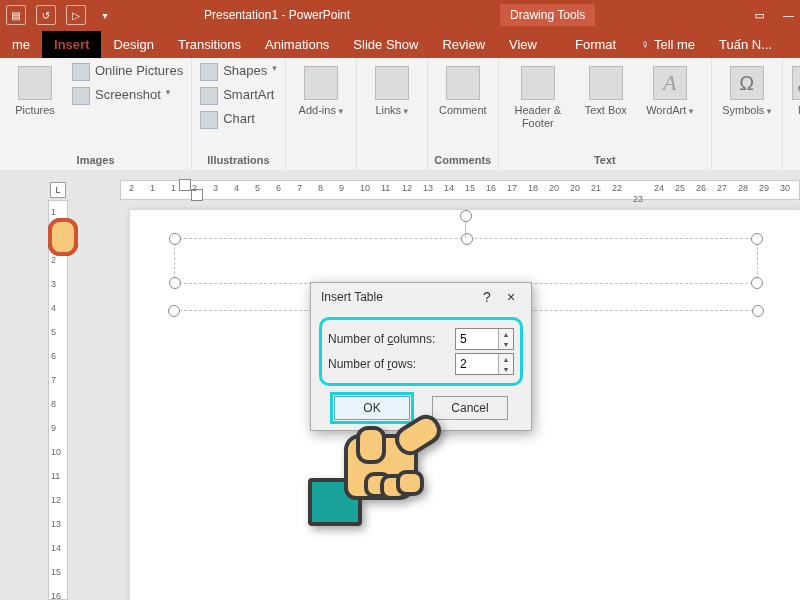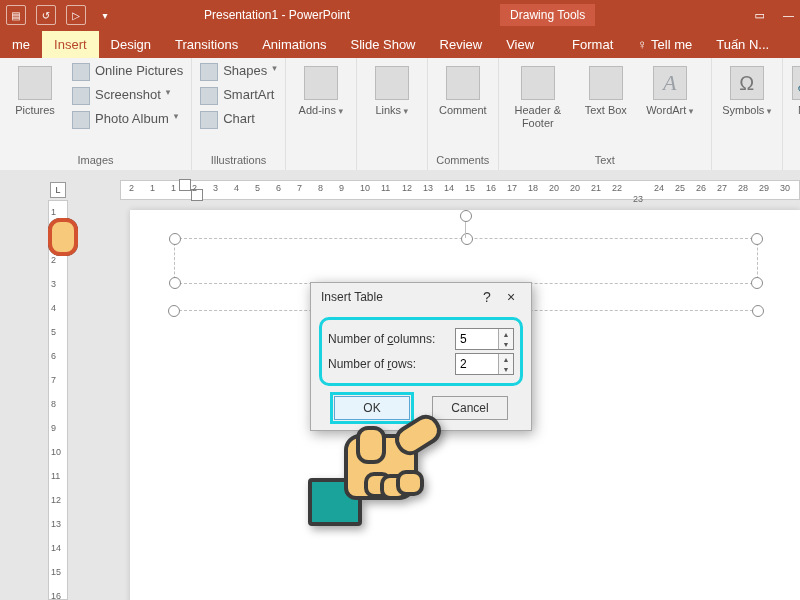--- a/index.html
+++ b/index.html
@@ -9,29 +9,29 @@
   .titlebar{height:30px;background:#b7472a;display:flex;align-items:center;color:#fff;font-size:12px;padding:0 6px;}
   .titlebar .qat{display:flex;gap:10px;align-items:center;margin-right:30px;}
   .qat-btn{width:18px;height:18px;border:1px solid rgba(255,255,255,.6);border-radius:2px;display:flex;align-items:center;justify-content:center;font-size:10px;color:#fff;}
   .titlebar .doc-title{flex:0 0 auto;margin-left:60px;}
   .titlebar .tool-tab{margin-left:150px;background:#ce5b41;padding:4px 10px;color:#fff;}
   .titlebar .winbtns{margin-left:auto;display:flex;gap:18px;color:#fff;font-size:11px;}
 
   
   .tabstrip{height:28px;background:#b7472a;display:flex;align-items:flex-end;color:#fff;}
   .tab{padding:6px 12px 6px;color:#fff;font-size:13px;cursor:pointer;}
-  .tab.active{background:#fef9c3;color:#b7472a;}
+  .tab.active{background:#000000;color:#b7472a;font-weight:bold;}
   .tab.tell{display:flex;align-items:center;gap:4px;}
   .tab.user{max-width:60px;overflow:hidden;white-space:nowrap;}
 
   
   .ribbon{height:112px;background:#f3f3f3;border-bottom:1px solid #d0d0d0;display:flex;align-items:stretch;overflow:hidden;}
   .group{border-right:1px solid #e0e0e0;padding:4px 6px 0;display:flex;flex-direction:column;justify-content:space-between;}
   .group .body{display:flex;gap:6px;align-items:flex-start;}
-  .group .label{text-align:center;font-size:11px;color:#666;padding:2px 0 4px;}
+  .group .label{text-align:center;font-size:11px;color:#666;padding:2px 0 4px;font-weight:bold;}
   .big-btn{display:flex;flex-direction:column;align-items:center;width:58px;padding-top:4px;gap:4px;color:#5a5a5a;}
   .big-btn .ico{width:32px;height:32px;background:#dcdcdc;border:1px solid #bbb;}
   .big-btn .cap{font-size:11px;text-align:center;line-height:13px;}
   .stack{display:flex;flex-direction:column;gap:4px;}
   .small-btn{display:flex;gap:5px;font-size:13px;color:#555;padding:1px 2px;white-space:nowrap;}
   .small-btn .si{width:16px;height:16px;background:#cfd6dc;border:1px solid #a9b6c2;}
   .drop::after{content:" \25BE";font-size:9px;color:#777;}
 
   
   .docarea{position:absolute;left:0;right:0;top:170px;bottom:0;background:#e6e6e6;}
@@ -122,24 +122,20 @@
           <div class="cap">Pictures</div>
         </div>
         <div class="stack">
           <div class="small-btn">
               <span class="si"></span>
               <span>Online Pictures</span>
             </div>
           <div class="small-btn drop">
               <span class="si"></span>
               <span>Screenshot</span>
-            </div>
-          <div class="small-btn drop">
-              <span class="si"></span>
-              <span>Photo Album</span>
             </div>
         </div>
       </div>
       <div class="label">Images</div>
     </div>
 
     <div class="group">
       <div class="body">
         <div class="stack">
           <div class="small-btn drop">

